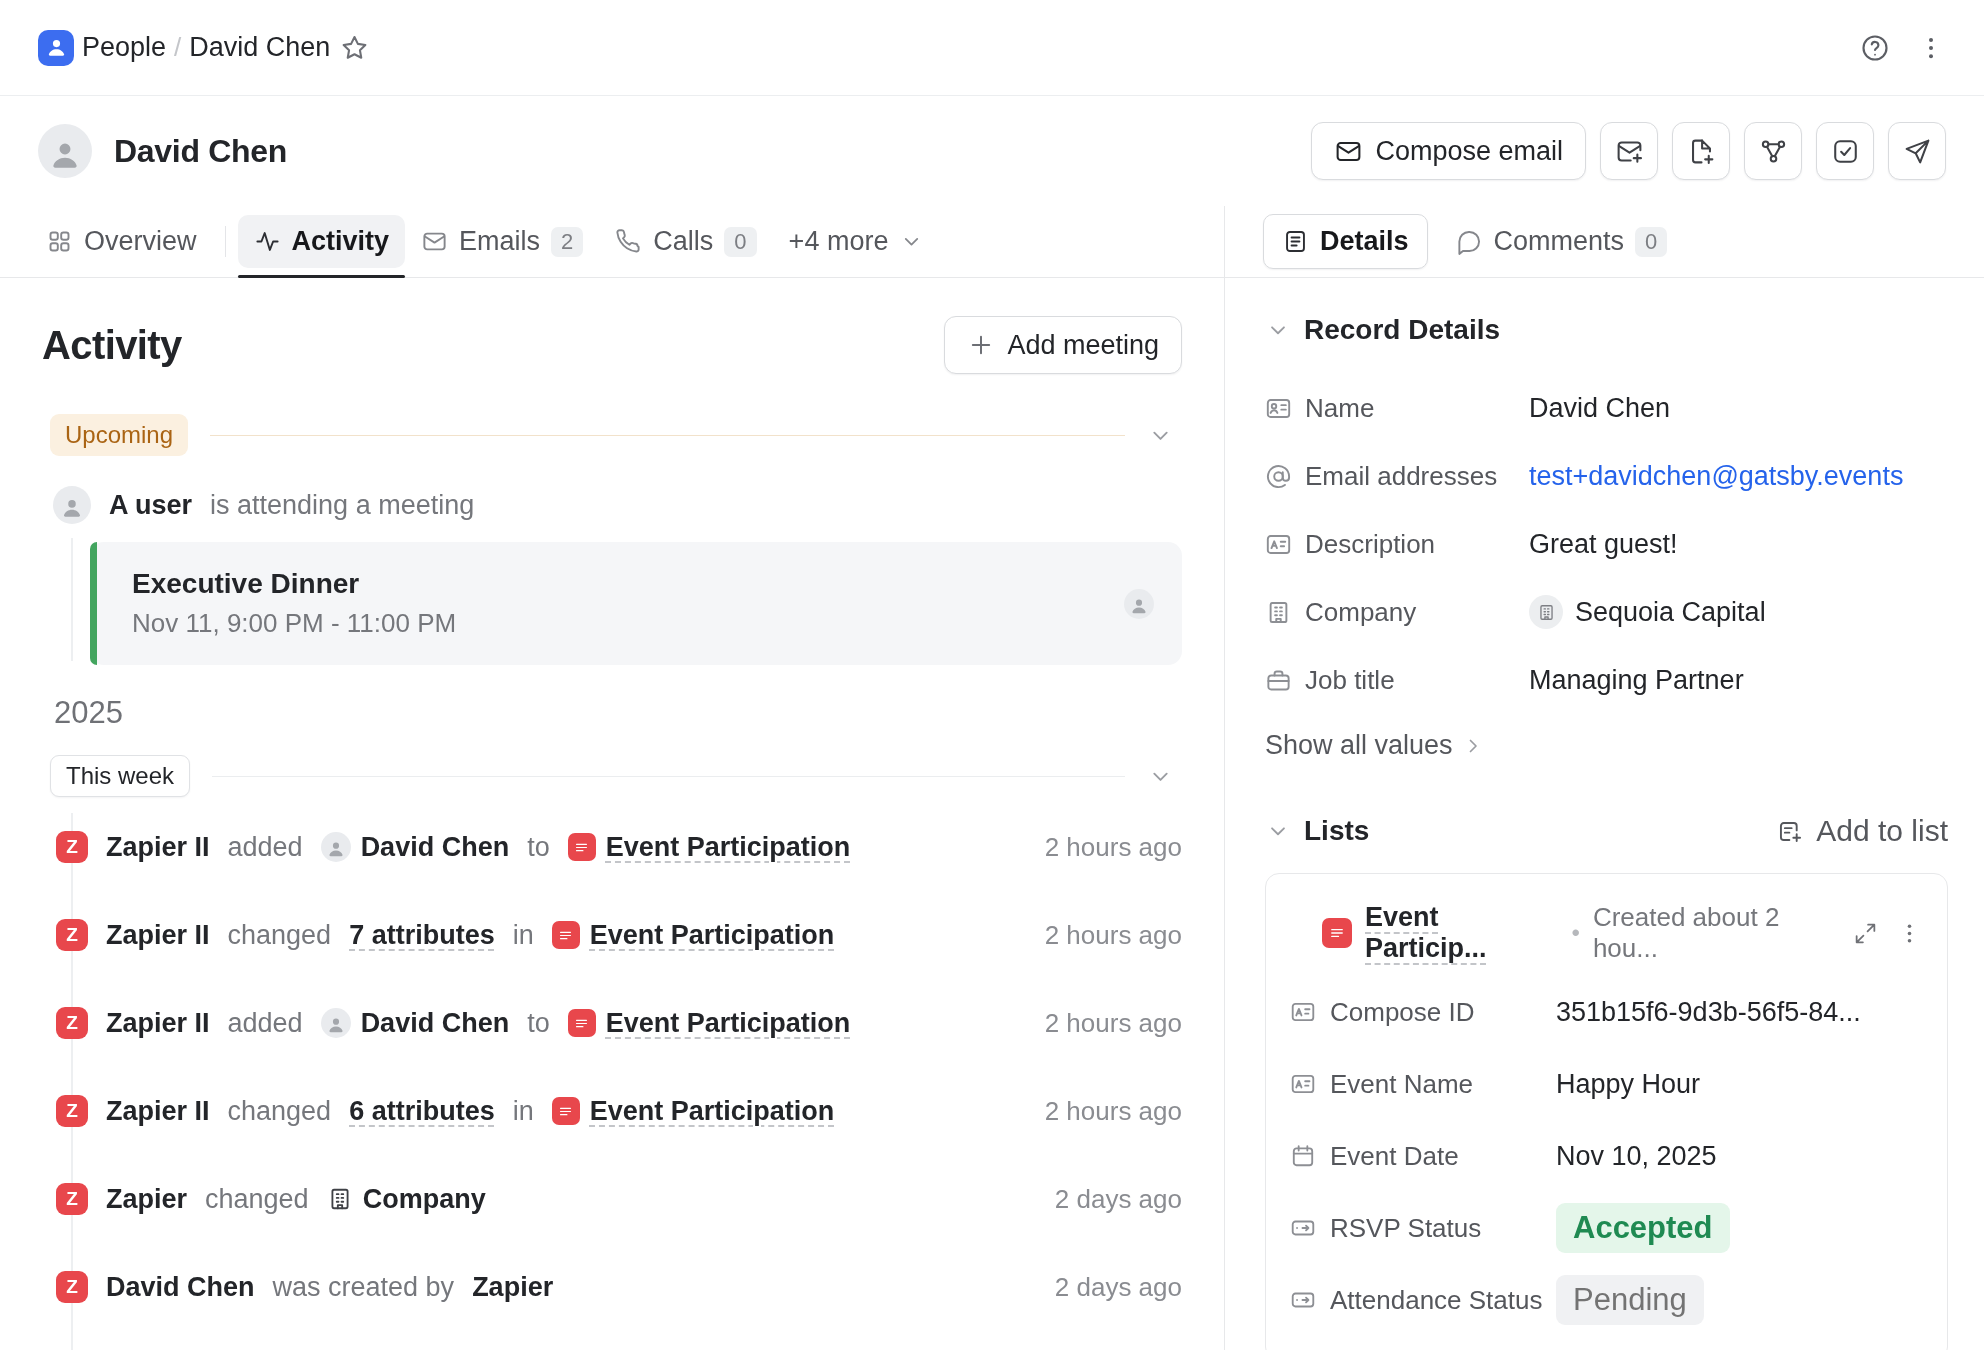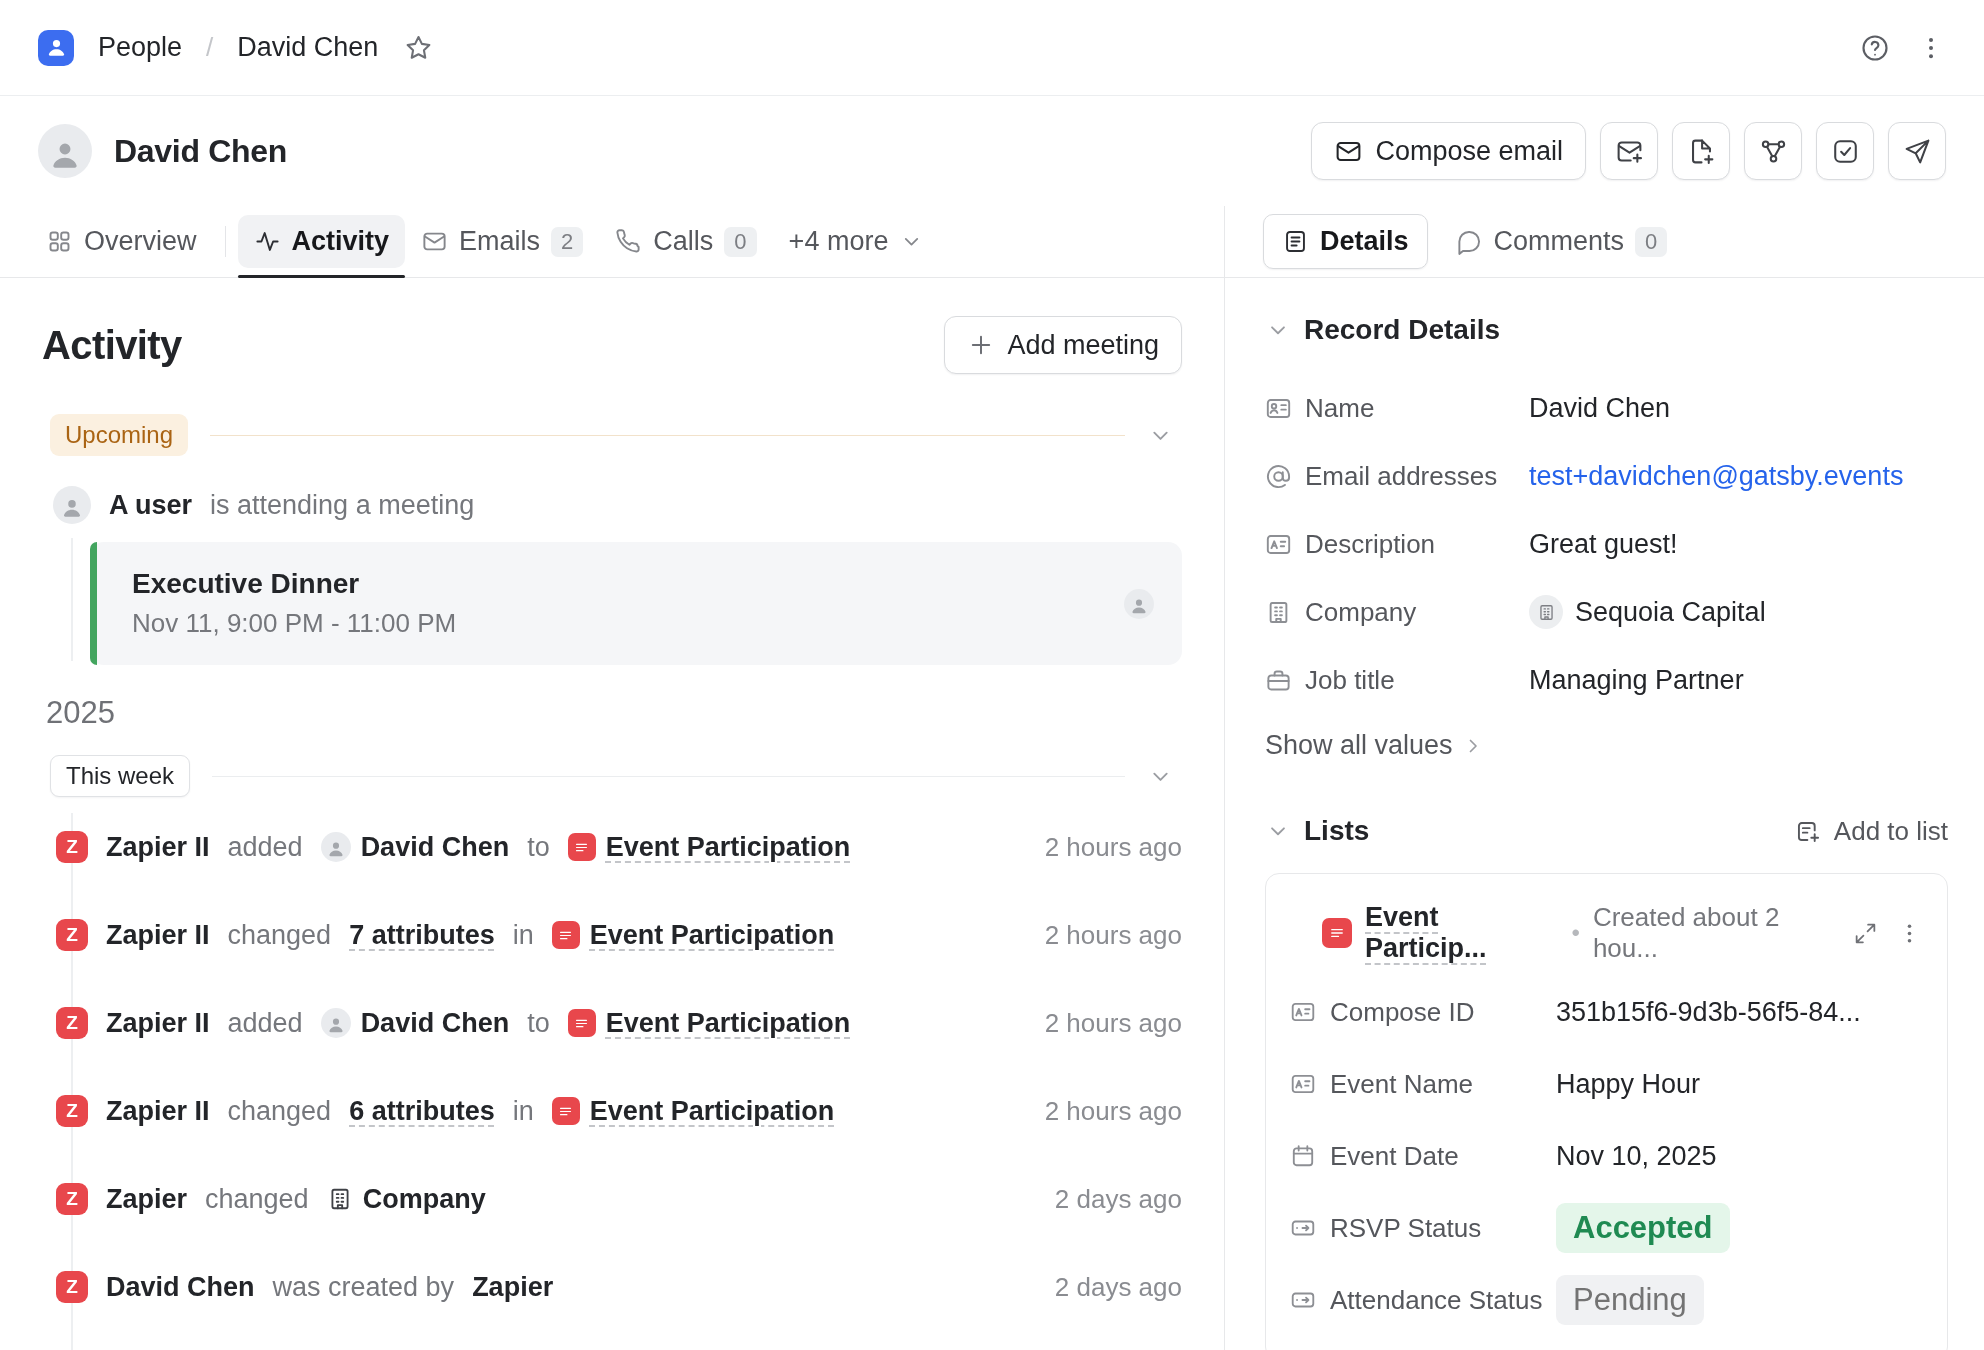--- a/index.html
+++ b/index.html
@@ -18,21 +18,21 @@
     --pill-border:#d9dbde;
   }
   *{box-sizing:border-box;margin:0;padding:0;}
   html,body{width:1984px;height:1350px;overflow:hidden;background:#fff;
     font-family:"Liberation Sans","DejaVu Sans",sans-serif;color:var(--text);}
   .ic{stroke:currentColor;fill:none;stroke-width:1.7;stroke-linecap:round;stroke-linejoin:round;display:block;}
 
   
   .topbar{height:96px;display:flex;align-items:center;justify-content:space-between;
     padding:0 38px;border-bottom:1px solid var(--border-soft);}
-  .breadcrumb{display:flex;align-items:center;gap:24px;font-size:27px;}
+  .breadcrumb{display:flex;align-items:center;gap:8px;font-size:27px;}
   .crumb-icon{width:36px;height:36px;border-radius:10px;background:var(--icon-blue);
     display:flex;align-items:center;justify-content:center;color:#fff;}
   .crumb-section{font-weight:500;color:var(--text);}
   .crumb-sep{color:#c4c6ca;font-size:26px;}
   .crumb-record{font-weight:500;color:var(--text);}
   .star-btn{background:none;border:none;color:#6d6f75;cursor:pointer;display:flex;margin-left:2px;}
   .topbar-right{display:flex;align-items:center;gap:26px;color:#5c5e64;}
   .icon-plain{background:none;border:none;color:#5c5e64;cursor:pointer;display:flex;}
 
   
@@ -91,21 +91,21 @@
   .attending-row .avatar{margin-left:11px;position:relative;z-index:1;}
   .attending-actor{font-weight:600;color:var(--text);}
   .attending-text{color:var(--text-gray);}
   .meeting-card{position:relative;z-index:1;margin-left:48px;background:#f5f6f8;border-radius:14px;
     padding:26px 28px 26px 42px;display:flex;align-items:center;justify-content:space-between;cursor:pointer;}
   .meeting-card::before{content:'';position:absolute;left:0;top:0;bottom:0;width:7px;background:#43a55f;
     border-radius:14px 0 0 14px;}
   .meeting-title{font-size:28px;font-weight:600;color:var(--text);}
   .meeting-time{font-size:26px;color:var(--text-gray);margin-top:8px;}
 
-  .year-label{font-size:31px;color:#6f7176;margin:30px 4px 24px;}
+  .year-label{font-size:31px;color:#6f7176;margin:30px 12px 24px;}
 
   .timeline{position:relative;margin-top:4px;}
   .timeline::before{content:'';position:absolute;left:29px;top:10px;bottom:-30px;width:2px;background:#edeff1;}
   .act-row{display:flex;align-items:center;height:88px;gap:18px;font-size:27px;}
   .zap{width:32px;height:32px;min-width:32px;border-radius:9px;background:var(--red);color:#fff;
     display:flex;align-items:center;justify-content:center;font-size:19px;font-weight:700;
     margin-left:14px;position:relative;z-index:1;}
   .act-actor{font-weight:600;color:var(--text);}
   .act-verb{color:var(--text-gray);}
   .act-obj{display:inline-flex;align-items:center;gap:10px;font-weight:600;color:var(--text);cursor:pointer;}
@@ -123,21 +123,21 @@
   .detail-row .row-icon{color:#8d8f94;width:40px;min-width:40px;}
   .detail-label{width:224px;min-width:224px;font-size:26px;color:var(--text-mid);}
   .detail-value{font-size:27px;color:var(--text);display:flex;align-items:center;gap:12px;cursor:pointer;}
   .link{color:var(--blue);}
   .company-chip-icon{width:34px;height:34px;border-radius:50%;background:#eceef0;color:#7d7f84;
     display:flex;align-items:center;justify-content:center;}
   .show-all{display:flex;align-items:center;gap:8px;margin-top:16px;font-size:27px;color:var(--text-mid);cursor:pointer;}
 
   .lists-section{margin-top:48px;}
   .lists-head{display:flex;align-items:center;}
-  .add-to-list{margin-left:auto;display:flex;align-items:center;gap:12px;font-size:26px;color:var(--text-mid);cursor:pointer;}
+  .add-to-list{margin-left:auto;display:flex;align-items:center;gap:12px;font-size:30px;color:var(--text-mid);cursor:pointer;}
   .list-card{margin-top:20px;border:1px solid var(--border);border-radius:14px;padding:28px 24px 24px;}
   .list-card-head{display:flex;align-items:center;gap:13px;padding-left:32px;}
   .list-name{font-size:27px;font-weight:600;color:var(--text);cursor:pointer;}
   .list-bullet{color:#b6b8bc;font-size:24px;}
   .list-created{font-size:26px;color:var(--text-gray);}
   .list-head-actions{margin-left:auto;display:flex;align-items:center;gap:18px;color:#6f7176;}
   .list-fields{margin-top:12px;}
   .list-field{display:flex;align-items:center;height:72px;}
   .list-field .row-icon{color:#8d8f94;width:40px;min-width:40px;}
   .field-label{width:226px;min-width:226px;font-size:26px;color:var(--text-mid);}

